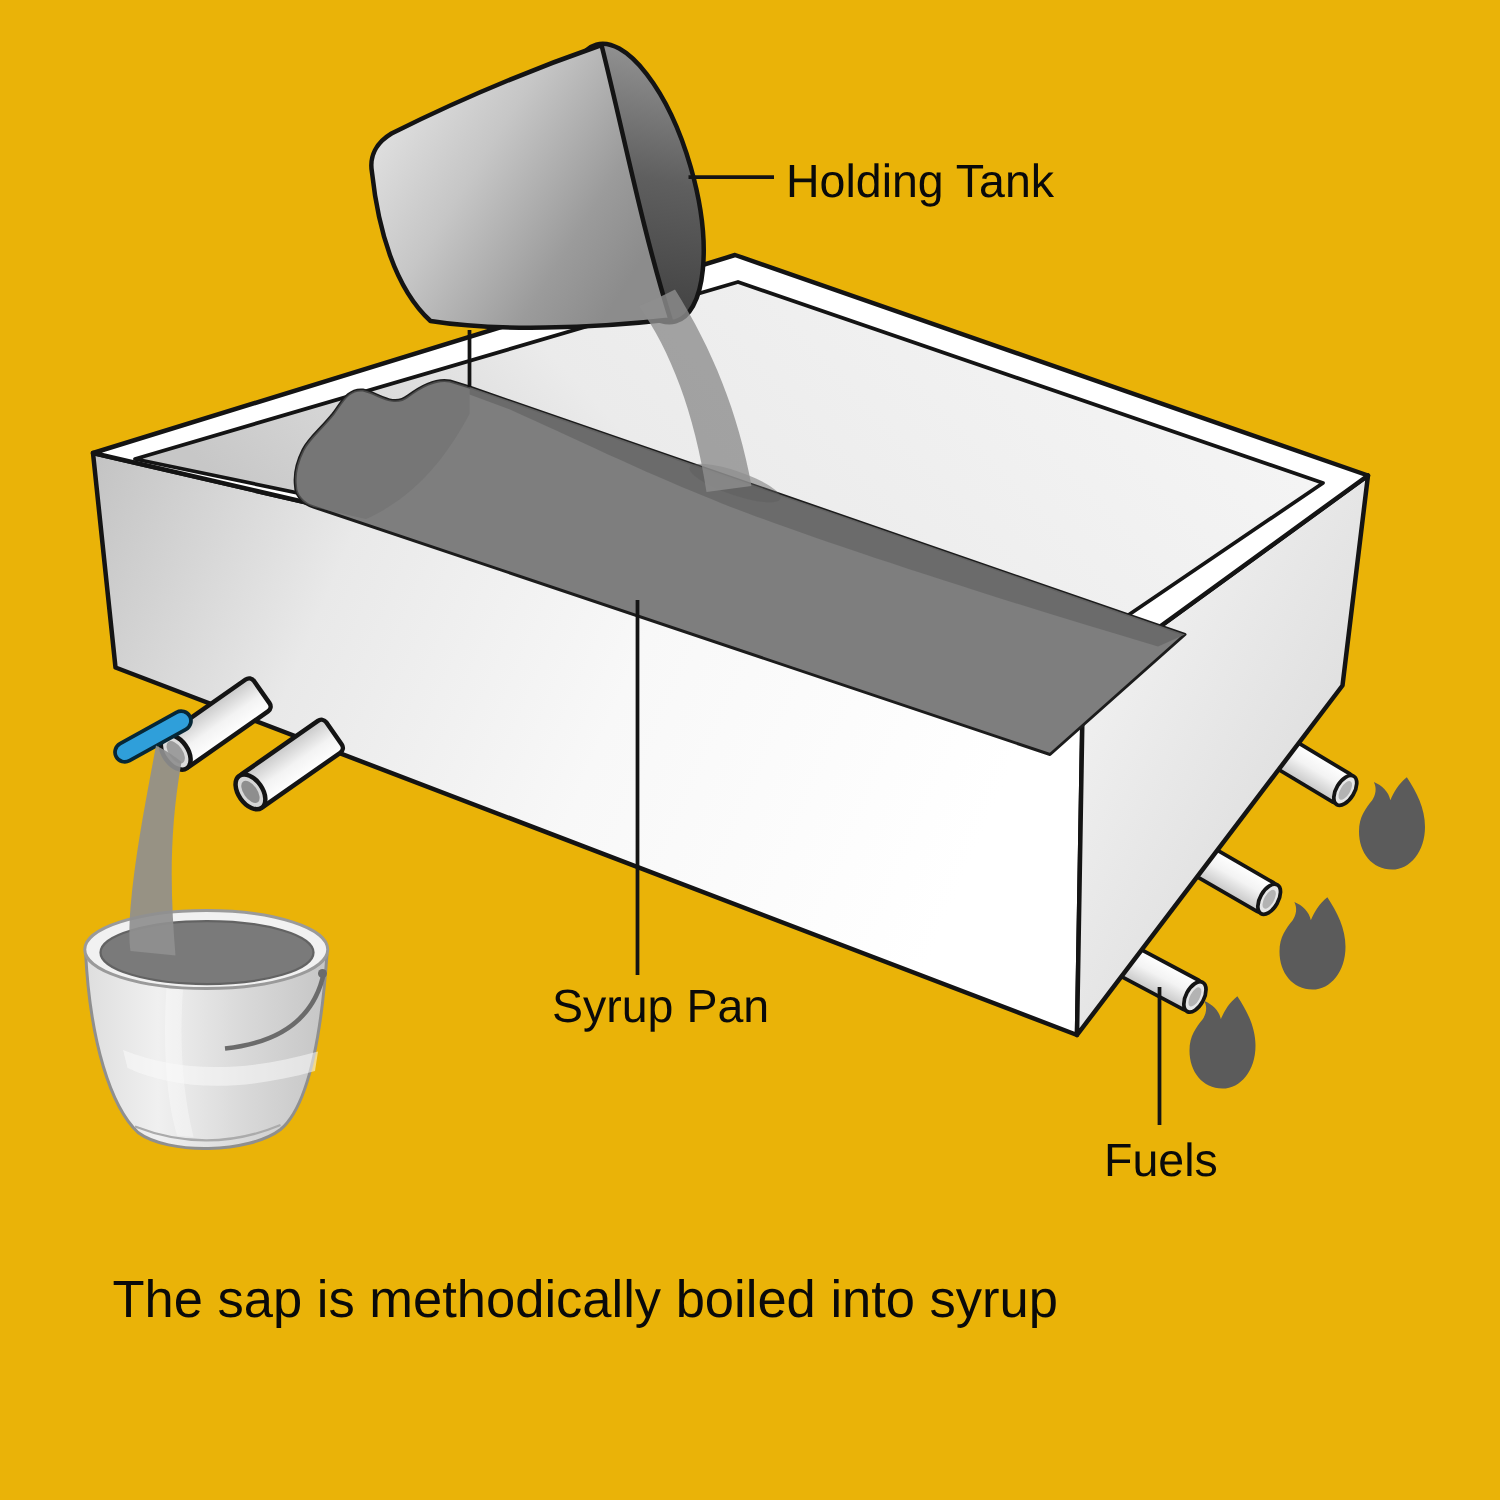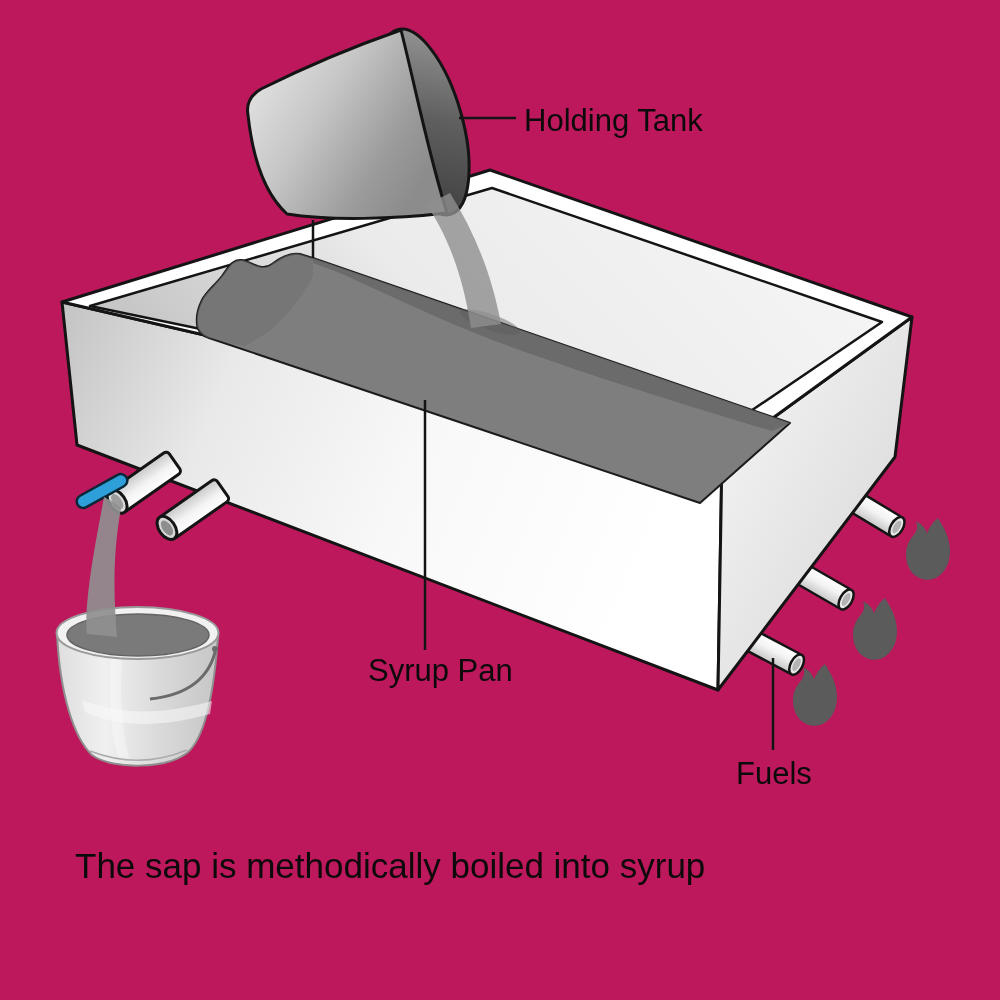--- a/index.html
+++ b/index.html
@@ -1,16 +1,16 @@
 <!DOCTYPE html>
 <html><head>
 <meta charset="utf-8">
 <style>
   html,body{margin:0;padding:0;background:#ffffff;}
-  .stage{position:relative;width:1000px;height:1000px;background:#be185d;overflow:hidden;
+  .stage{position:relative;width:1000px;height:1000px;background:#eab308;overflow:hidden;
          font-family:"Liberation Sans", sans-serif;}
   svg{display:block;}
   .lbl{font-family:"Liberation Sans", sans-serif;fill:#0a0a0a;}
   .outline{stroke:#141414;stroke-linejoin:round;stroke-linecap:round;}
 </style>
 </head>
 <body>
 
 <div class="stage">
 <svg viewBox="0 0 1000 1000" width="1000" height="1000">

